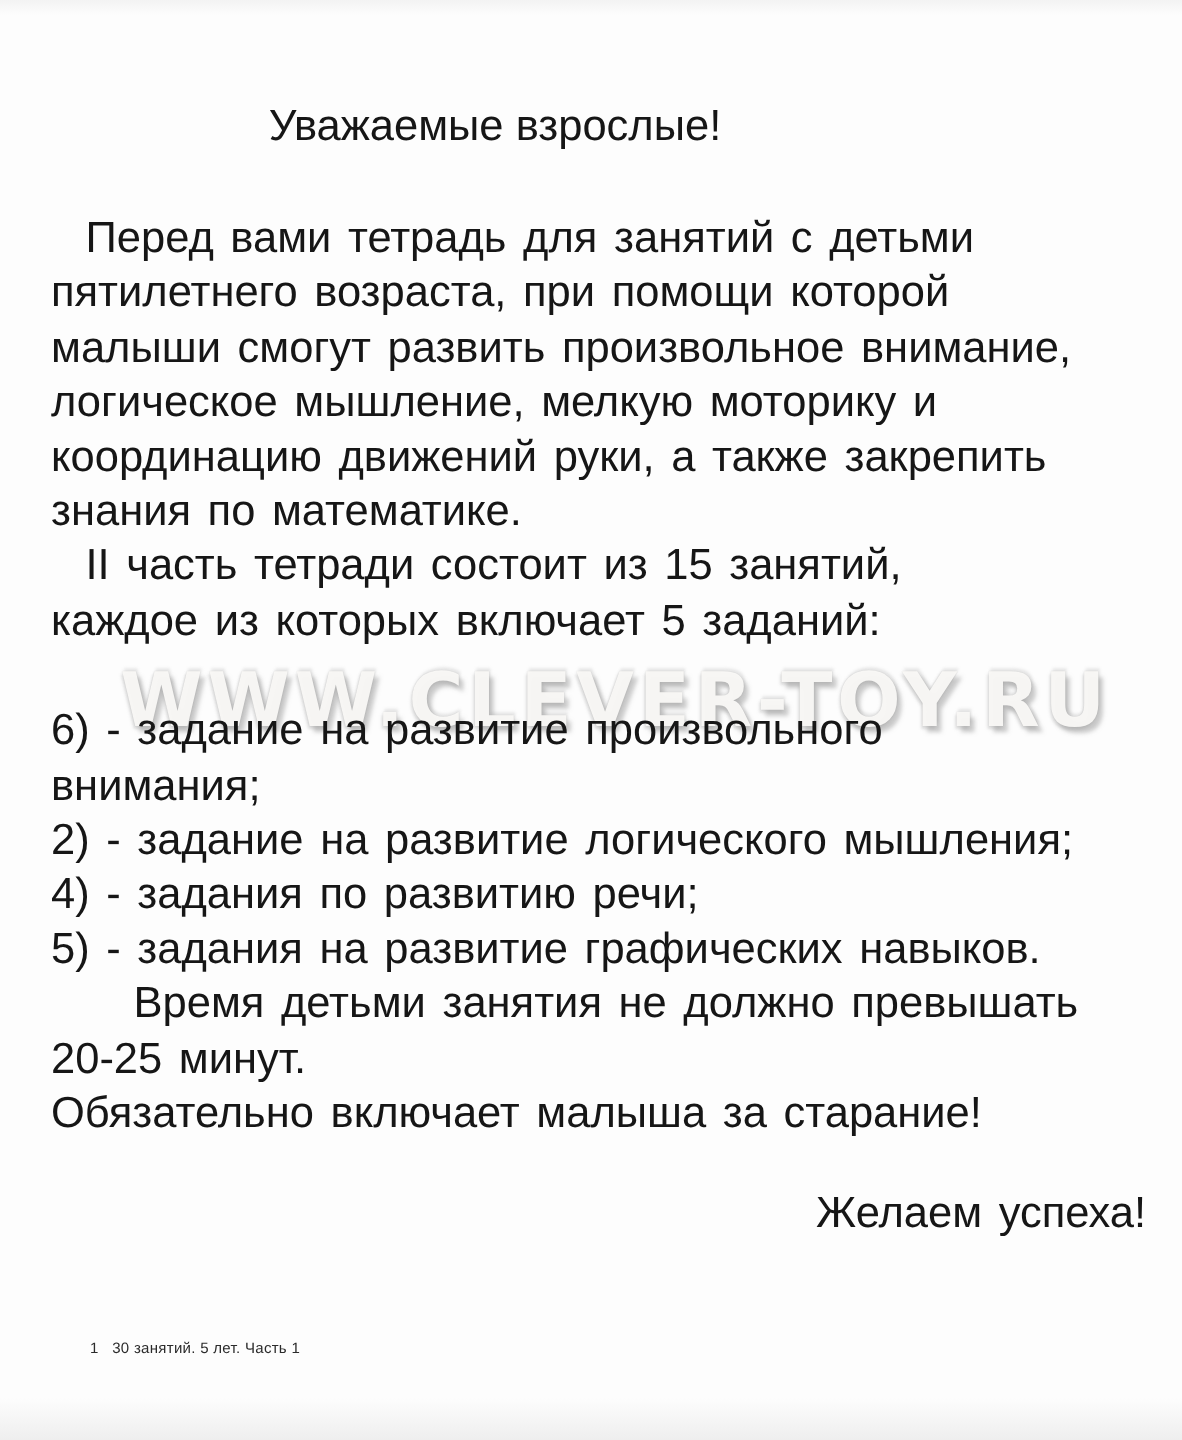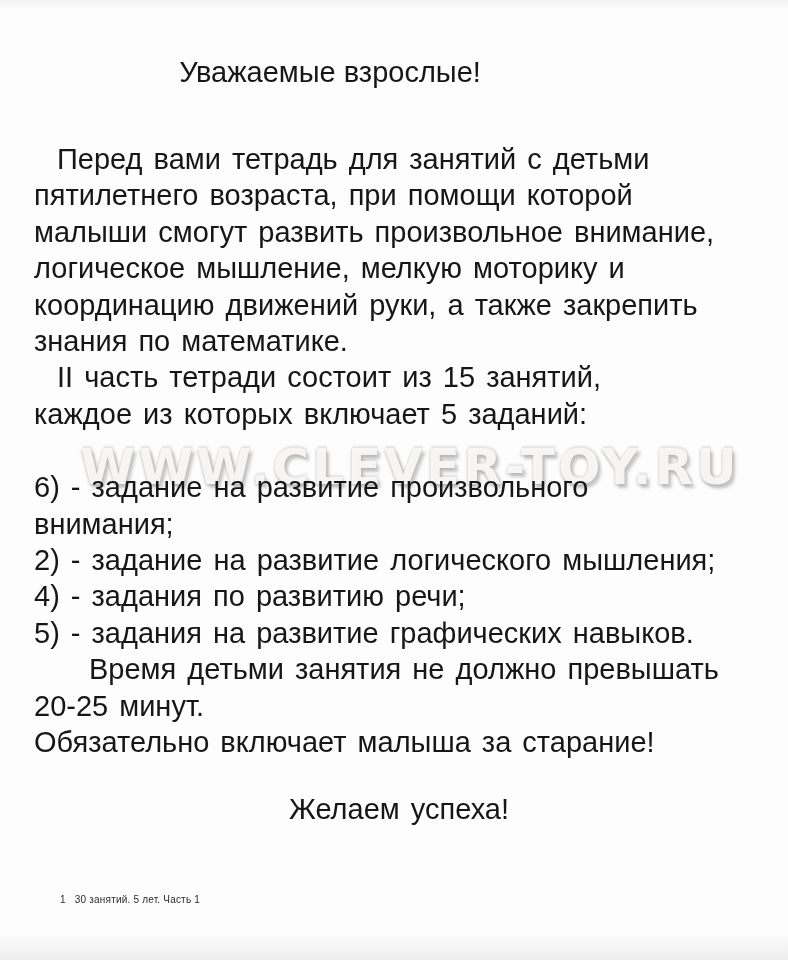--- a/index.html
+++ b/index.html
@@ -47,21 +47,21 @@
       3px 4px 3px rgba(150,150,150,0.50),
       -1px 2px 2px rgba(170,170,170,0.35),
       1px -2px 2px rgba(180,180,180,0.30),
       0 0 1px rgba(190,190,190,0.6);
     z-index: 1;
     white-space: nowrap;
     user-select: none;
   }
   .title {
     position: absolute;
-    top: 54px;
+    top: 66px;
     left: 0;
     width: 660px;
     margin: 0;
     text-align: center;
     font-size: 29px;
     font-weight: normal;
     line-height: 37px;
     z-index: 2;
   }
   .content {
@@ -75,21 +75,21 @@
     word-spacing: 3px;
   }
   .line {
     white-space: nowrap;
   }
   .indent-sm { padding-left: 23px; }
   .indent-lg { padding-left: 55px; }
   .gap-lg { height: 37px; }
   .gap-md { height: 30px; }
   .closing-line {
-    text-align: center;
+    text-align: right;
     white-space: nowrap;
   }
   .footer {
     position: absolute;
     top: 893px;
     left: 60px;
     font-size: 10px;
     line-height: 14px;
     color: #2b2b2b;
     z-index: 2;

